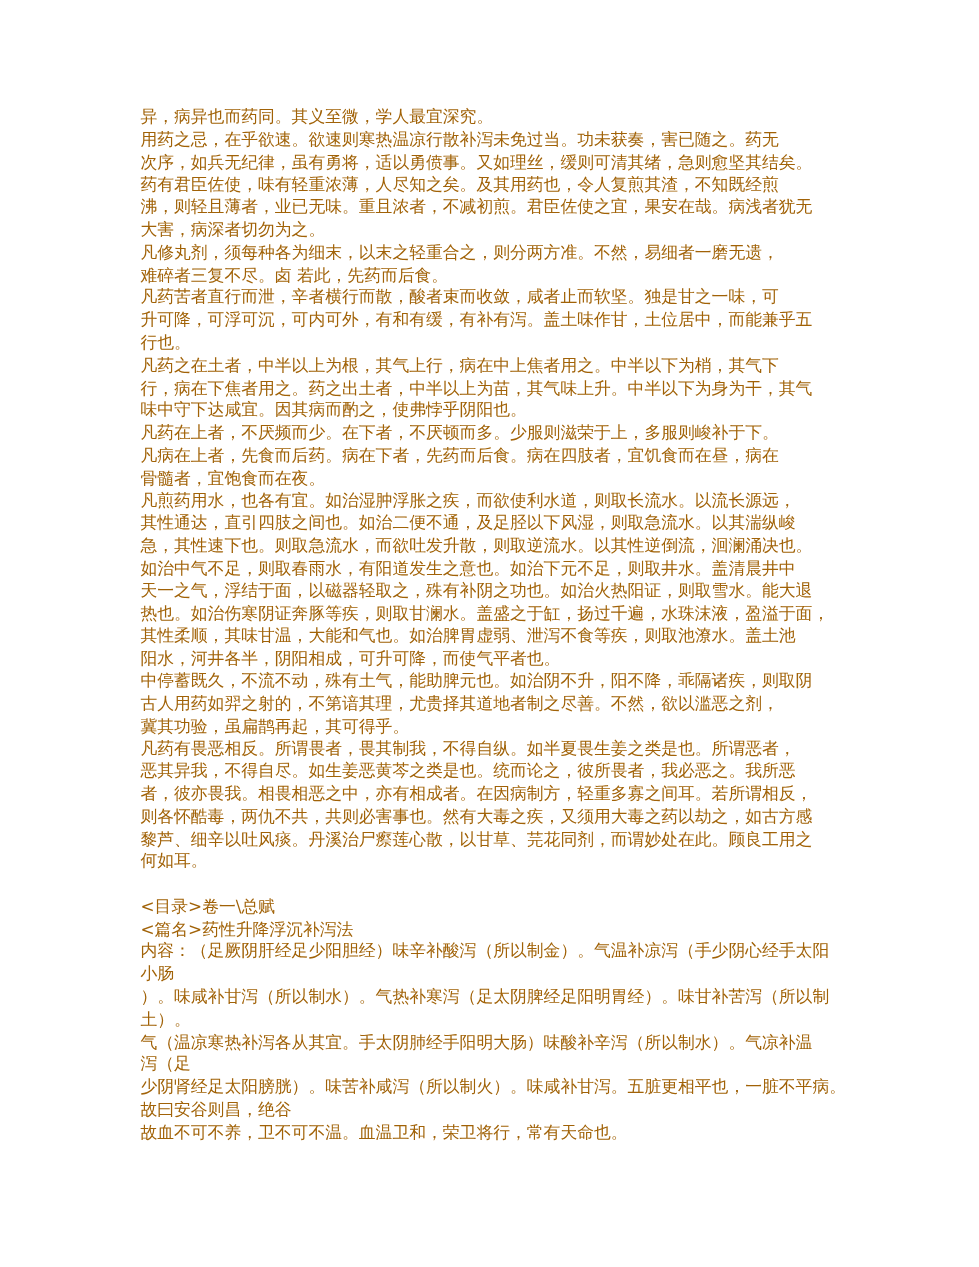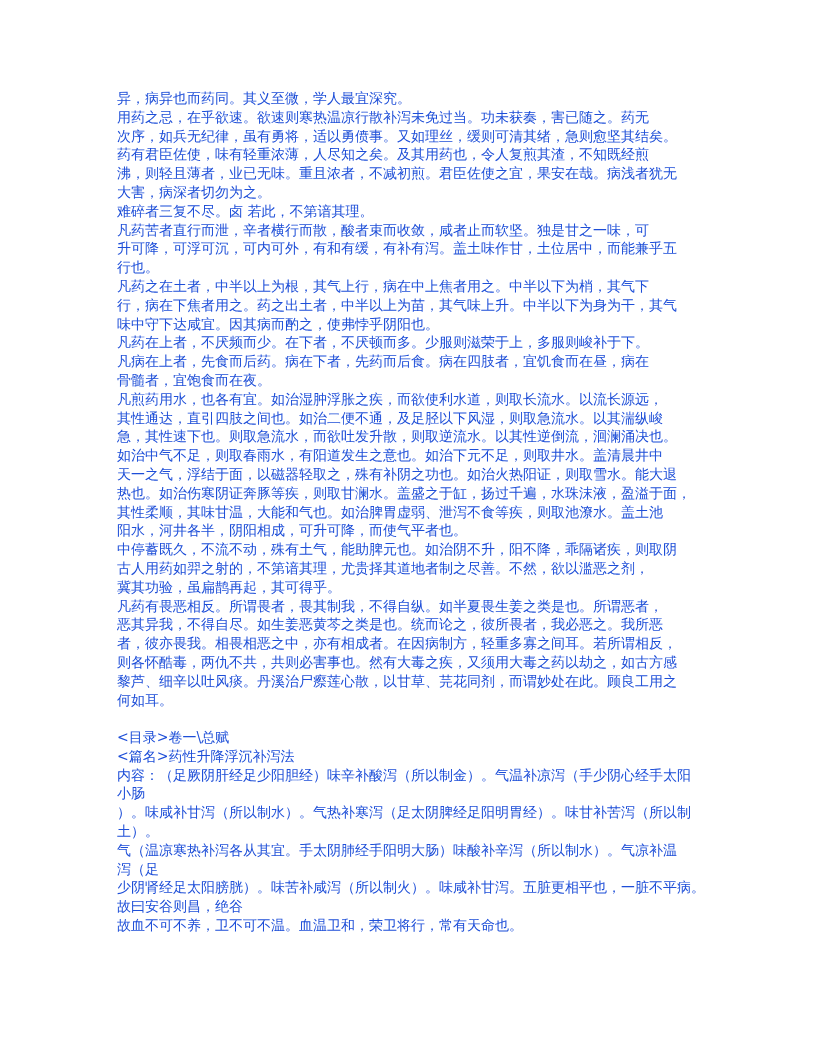--- a/index.html
+++ b/index.html
@@ -5,37 +5,38 @@
     html, body { margin: 0; padding: 0; background: #ffffff; }
     body { width: 816px; height: 1056px; position: relative; overflow: hidden; }
     .page {
       position: absolute;
       left: 117px;
       top: 89px;
       width: 590px;
       font-family: "DejaVu Serif", "Liberation Serif", serif;
       font-size: 14px;
       line-height: 18.8px;
-      color: #1d4ed8;
+      color: #a16207;
     }
     .line { white-space: nowrap; height: 18.8px; }
     .blank { height: 18.8px; }
   </style>
 </head>
 <body>
 
 <div class="page">
   <div>
     <div class="line">异，病异也而药同。其义至微，学人最宜深究。</div>
     <div class="line">用药之忌，在乎欲速。欲速则寒热温凉行散补泻未免过当。功未获奏，害已随之。药无</div>
     <div class="line">次序，如兵无纪律，虽有勇将，适以勇偾事。又如理丝，缓则可清其绪，急则愈坚其结矣。</div>
     <div class="line">药有君臣佐使，味有轻重浓薄，人尽知之矣。及其用药也，令人复煎其渣，不知既经煎</div>
     <div class="line">沸，则轻且薄者，业已无味。重且浓者，不减初煎。君臣佐使之宜，果安在哉。病浅者犹无</div>
     <div class="line">大害，病深者切勿为之。</div>
-    <div class="line">难碎者三复不尽。卤 若此，不第谙其理。</div>
+    <div class="line">凡修丸剂，须每种各为细末，以末之轻重合之，则分两方准。不然，易细者一磨无遗，</div>
+    <div class="line">难碎者三复不尽。卤 若此，先药而后食。</div>
     <div class="line">凡药苦者直行而泄，辛者横行而散，酸者束而收敛，咸者止而软坚。独是甘之一味，可</div>
     <div class="line">升可降，可浮可沉，可内可外，有和有缓，有补有泻。盖土味作甘，土位居中，而能兼乎五</div>
     <div class="line">行也。</div>
     <div class="line">凡药之在土者，中半以上为根，其气上行，病在中上焦者用之。中半以下为梢，其气下</div>
     <div class="line">行，病在下焦者用之。药之出土者，中半以上为苗，其气味上升。中半以下为身为干，其气</div>
     <div class="line">味中守下达咸宜。因其病而酌之，使弗悖乎阴阳也。</div>
     <div class="line">凡药在上者，不厌频而少。在下者，不厌顿而多。少服则滋荣于上，多服则峻补于下。</div>
     <div class="line">凡病在上者，先食而后药。病在下者，先药而后食。病在四肢者，宜饥食而在昼，病在</div>
     <div class="line">骨髓者，宜饱食而在夜。</div>
     <div class="line">凡煎药用水，也各有宜。如治湿肿浮胀之疾，而欲使利水道，则取长流水。以流长源远，</div>

